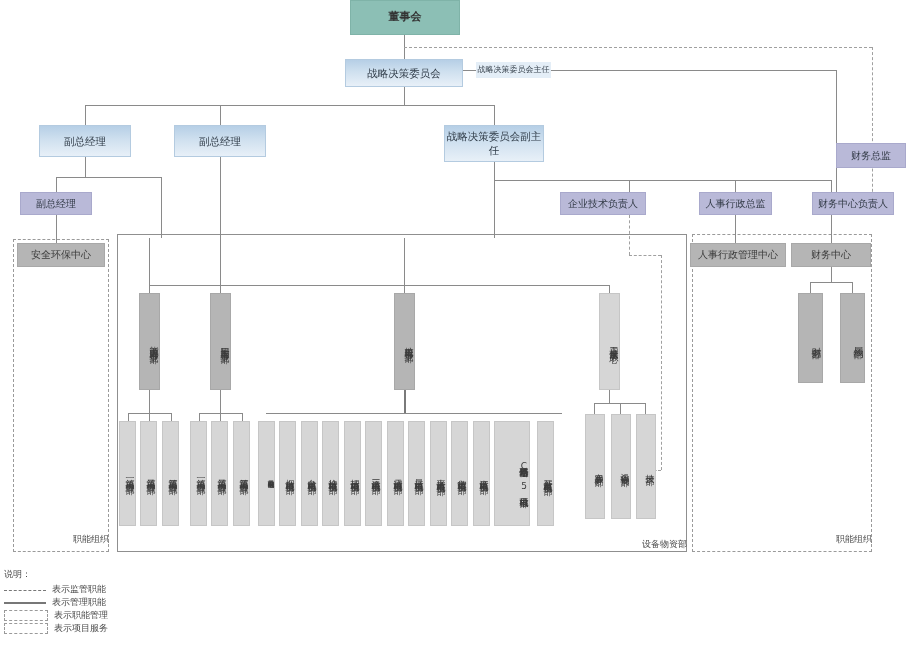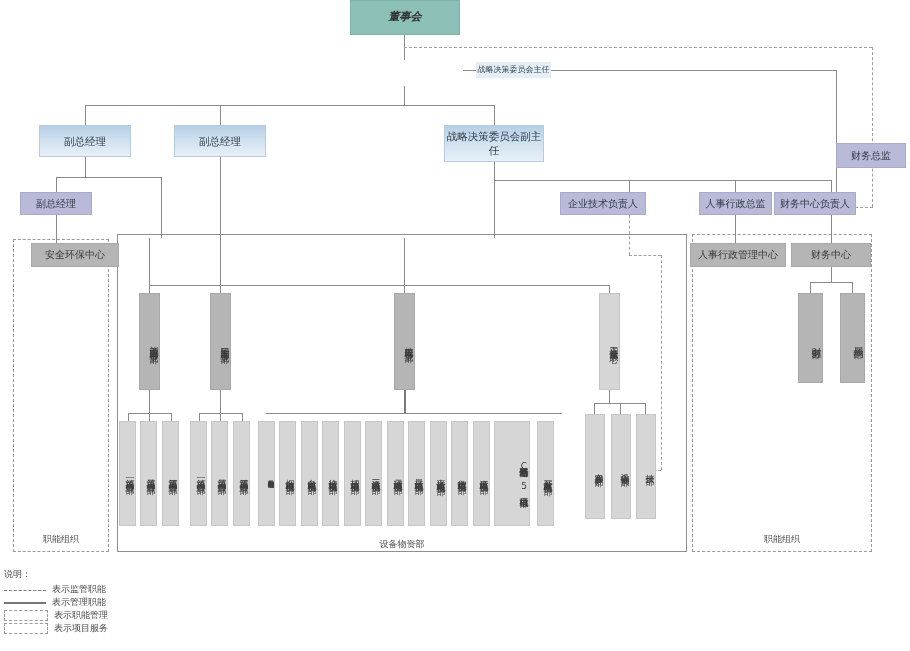--- a/index.html
+++ b/index.html
@@ -29,21 +29,20 @@
     line-height: 1.15;
     color: #404040;
     z-index: 4;
   }
   .node.teal {
     background: #8cbfb5;
     border: 1px solid #7fb3a8;
     font-size: 11px;
     font-weight: bold;
     color: #333;
-    font-style: italic;
   }
   .node.blue {
     background: linear-gradient(to bottom, #b6cfe6 0%, #cfe0ef 45%, #e8f0f8 100%);
     border: 1px solid #b4cbe0;
     font-size: 10.5px;
     color: #2f3b47;
   }
   .node.bluelabel {
     background: #e4eef7;
     border: none;
@@ -114,21 +113,21 @@
   .region.funcmgmt {
     border: 1px dashed #9a9a9a;
   }
   .region.project {
     border: 1px solid #8f8f8f;
   }
   .region-label {
     position: absolute;
     font-size: 9px;
     color: #4a4a4a;
-    text-align: center;
+    text-align: right;
     z-index: 2;
   }
   
   #legend {
     position: absolute;
     left: 4px;
     top: 568px;
     font-size: 9px;
     color: #4a4a4a;
     z-index: 5;
@@ -255,37 +254,38 @@
   <div class="ln h" style="left:266px; top:413px; width:296px;"></div>
 
   <div class="ln v" style="left:609px; top:390px; height:13px;"></div>
   <div class="ln h" style="left:594px; top:403px; width:52px;"></div>
   <div class="ln v" style="left:594px; top:403px; height:11px;"></div>
   <div class="ln v" style="left:620px; top:403px; height:11px;"></div>
   <div class="ln v" style="left:645px; top:403px; height:11px;"></div>
 
   <div class="node teal" style="left:350px; top:0px; width:110px; height:35px;">董事会</div>
 
+  <div class="node blue" style="left:345px; top:59px; width:118px; height:28px;">战略决策委员会</div>
 
   <div class="node bluelabel" style="left:476px; top:62px; width:75px; height:16px;">战略决策委员会主任</div>
 
   <div class="node blue" style="left:39px; top:125px; width:92px; height:32px;">副总经理</div>
   <div class="node blue" style="left:174px; top:125px; width:92px; height:32px;">副总经理</div>
   <div class="node blue" style="left:444px; top:125px; width:100px; height:37px;">
     <span style="line-height:1.25;">战略决策委员会副主任</span>
   </div>
 
   <div class="node lav" style="left:836px; top:143px; width:70px; height:25px;">财务总监</div>
 
   <div class="node lav" style="left:20px; top:192px; width:72px; height:23px;">副总经理</div>
   <div class="node lav" style="left:560px; top:192px; width:86px; height:23px;">企业技术负责人</div>
   <div class="node lav" style="left:699px; top:192px; width:73px; height:23px;">人事行政总监</div>
-  <div class="node lav" style="left:774px; top:192px; width:82px; height:23px;">财务中心负责人</div>
-
-  <div class="node grey" style="left:31px; top:243px; width:88px; height:24px;">安全环保中心</div>
+  <div class="node lav" style="left:812px; top:192px; width:82px; height:23px;">财务中心负责人</div>
+
+  <div class="node grey" style="left:17px; top:243px; width:88px; height:24px;">安全环保中心</div>
   <div class="node grey" style="left:690px; top:243px; width:96px; height:24px;">人事行政管理中心</div>
   <div class="node grey" style="left:791px; top:243px; width:80px; height:24px;">财务中心</div>
 
   <div class="node grey vert" style="left:798px; top:293px; width:25px; height:90px;">财务部</div>
   <div class="node grey vert" style="left:840px; top:293px; width:25px; height:90px;">履约部</div>
 
   <div class="node grey vert" style="left:139px; top:293px; width:21px; height:97px; font-size:9px;">能源电力工程事业部</div>
   <div class="node grey vert" style="left:210px; top:293px; width:21px; height:97px; font-size:9px;">民用与军工事业部</div>
   <div class="node grey vert" style="left:394px; top:293px; width:21px; height:97px; font-size:9px;">核电工程事业部</div>
   <div class="node greylight vert" style="left:599px; top:293px; width:21px; height:97px; font-size:9px;">工程技术服务中心</div>

